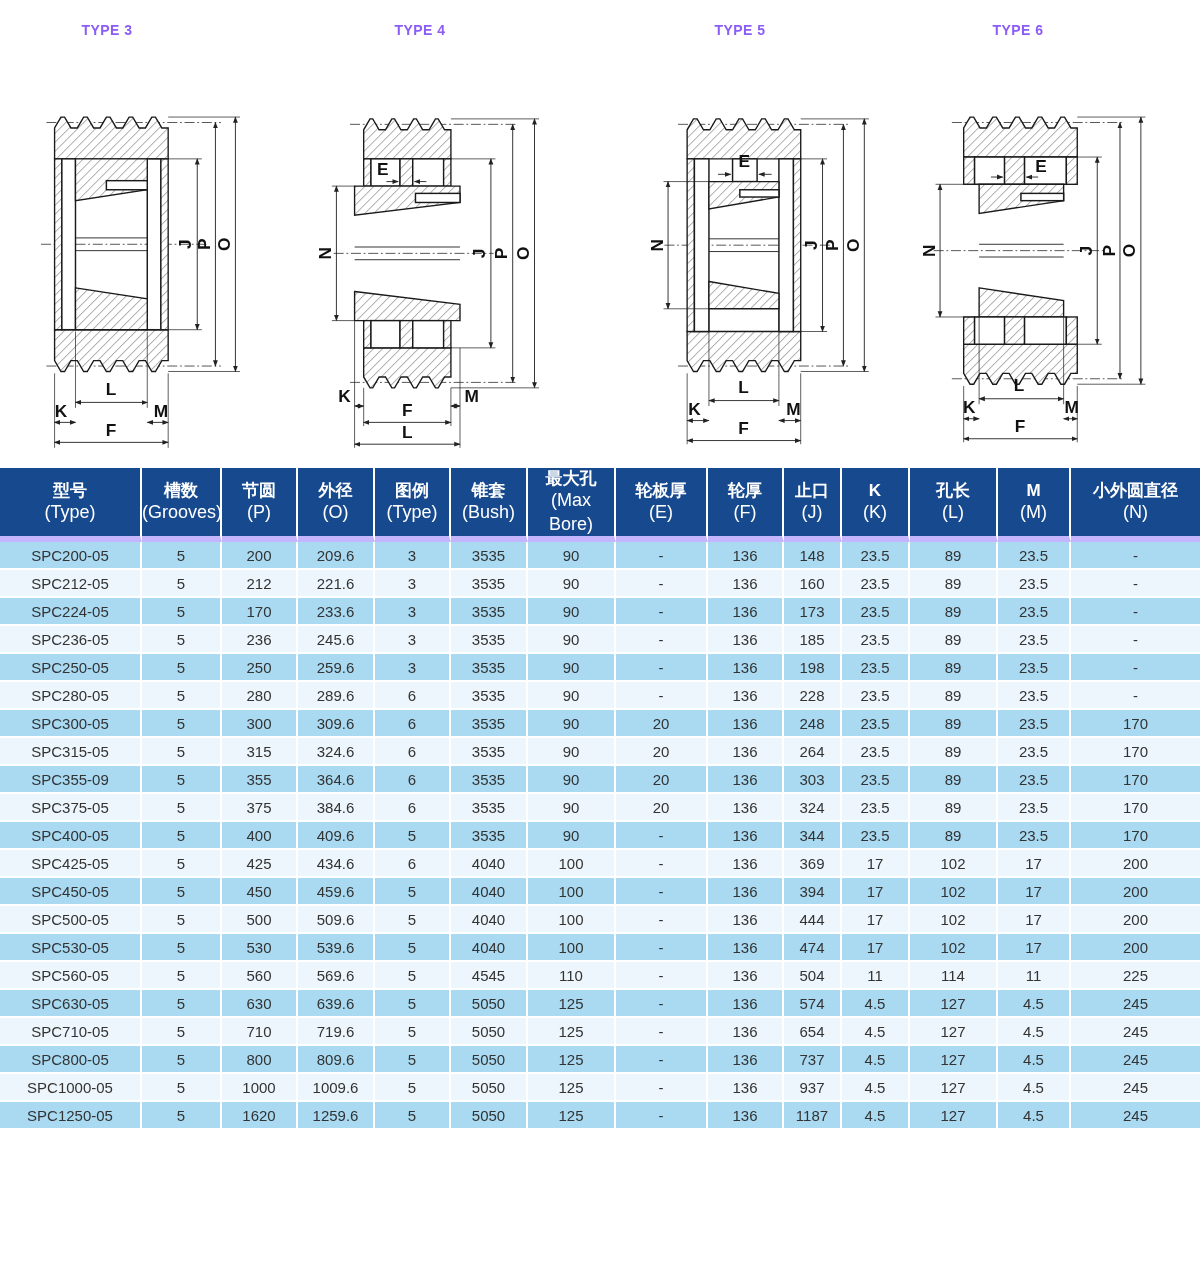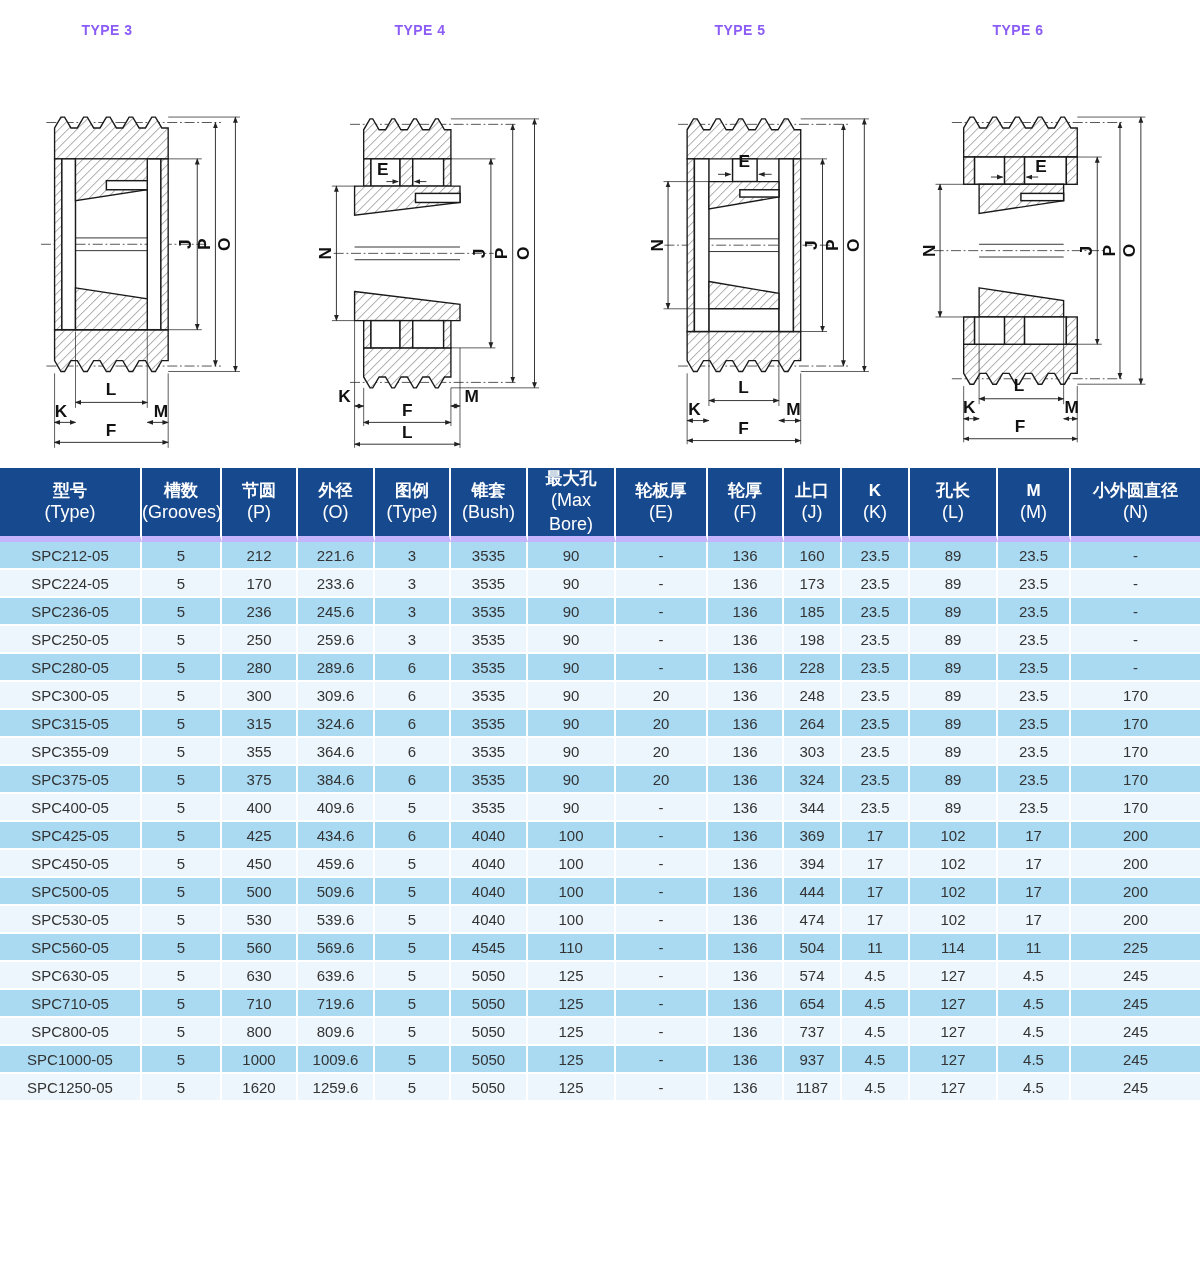--- a/index.html
+++ b/index.html
@@ -382,20 +382,36 @@
             <div class="h-en">(M)</div>
           </th>
           <th>
             <div class="h-zh">小外圆直径</div>
             <div class="h-en">(N)</div>
           </th>
         </tr>
     </thead>
     <tbody id="spec-body">
         <tr>
+          <td>SPC200-05</td>
+          <td>5</td>
+          <td>200</td>
+          <td>209.6</td>
+          <td>3</td>
+          <td>3535</td>
+          <td>90</td>
+          <td>-</td>
+          <td>136</td>
+          <td>148</td>
+          <td>23.5</td>
+          <td>89</td>
+          <td>23.5</td>
+          <td>-</td>
+        </tr>
+        <tr>
           <td>SPC212-05</td>
           <td>5</td>
           <td>212</td>
           <td>221.6</td>
           <td>3</td>
           <td>3535</td>
           <td>90</td>
           <td>-</td>
           <td>136</td>
           <td>160</td>

